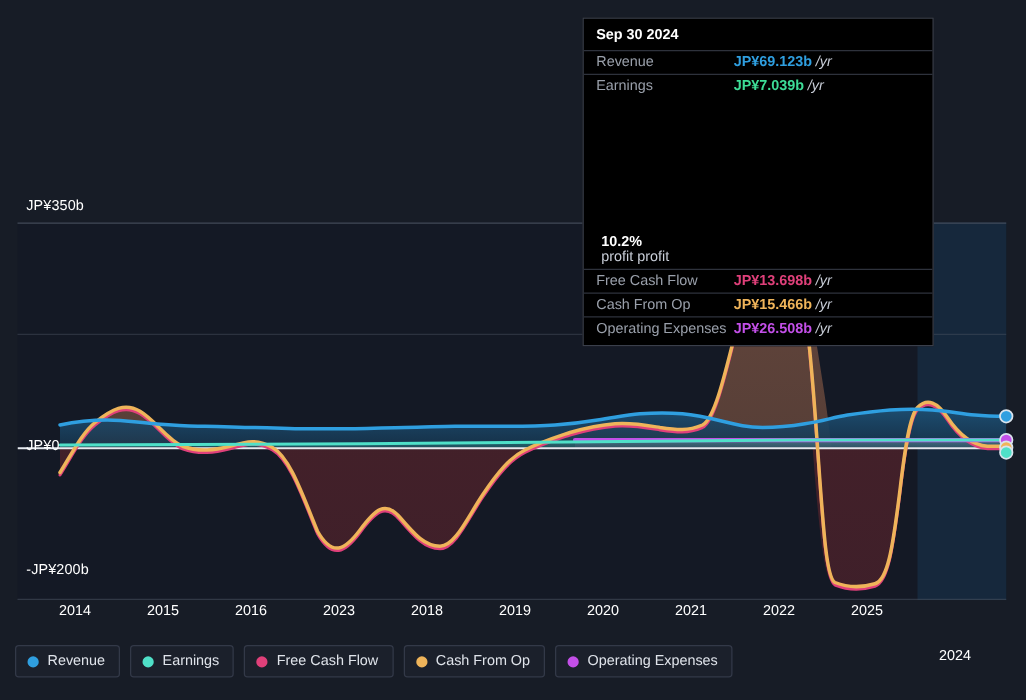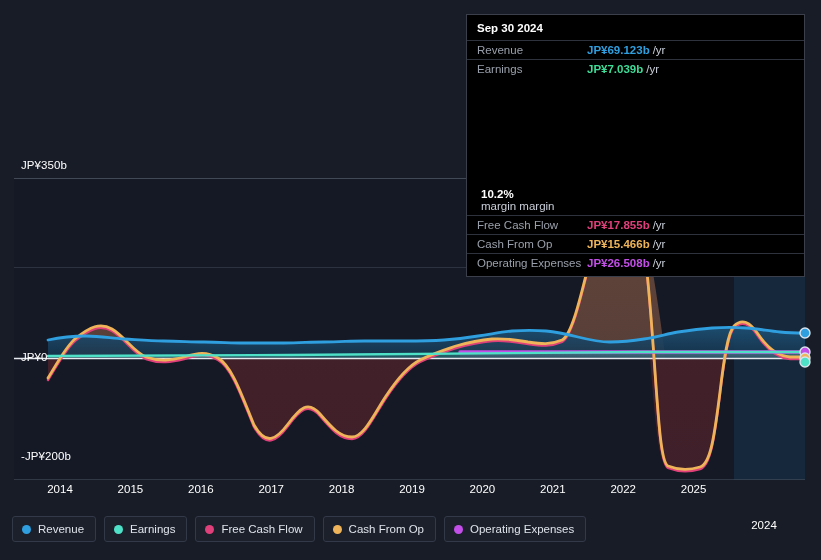--- a/index.html
+++ b/index.html
@@ -54,21 +54,21 @@
     font-size: 11.5px;
     color: #ffffff;
     transform: translateX(-50%);
     white-space: nowrap;
   }
 
   
   #tooltip {
     position: absolute;
     left: 466px; top: 14px;
-    width: 339px;
+    width: 281px;
     background: #000000;
     border: 1px solid #3a3f4b;
     padding: 7px 0 4px 0;
     font-size: 11.5px;
     z-index: 10;
   }
   #tooltip .tt-date {
     font-size: 11.5px;
     font-weight: bold;
     color: #ffffff;
@@ -90,20 +90,21 @@
   #tooltip .tt-val {
     font-weight: bold;
     font-size: 11.5px;
     white-space: nowrap;
   }
   #tooltip .tt-unit {
     color: #c9ced8;
     font-weight: normal;
     font-size: 11.5px;
     margin-left: 3px;
+    font-style: italic;
   }
   #tooltip .tt-row.sub { border-top: none; padding-top: 0; flex-direction: column; }
   #tooltip .tt-row.sub .tt-label { width: 110px; flex: 0 0 110px; }
   #tooltip .tt-margin-val { color: #ffffff; font-weight: bold; }
   #tooltip .tt-margin-lbl { color: #c9ced8; margin-left: 4px; }
 
   
   #legend {
     position: absolute;
     left: 12px; top: 516px;
@@ -372,21 +373,21 @@
   </svg>
 
   <div class="ylabel" id="ylab-top">JP¥350b</div>
   <div class="ylabel" id="ylab-zero">JP¥0</div>
   <div class="ylabel" id="ylab-bottom">-JP¥200b</div>
 
   <div id="xaxis">
       <div class="xtick" style="left: 48px;">2014</div>
       <div class="xtick" style="left: 118.4px;">2015</div>
       <div class="xtick" style="left: 188.8px;">2016</div>
-      <div class="xtick" style="left: 259.2px;">2017</div>
+      <div class="xtick" style="left: 259.2px;">2023</div>
       <div class="xtick" style="left: 329.6px;">2018</div>
       <div class="xtick" style="left: 400px;">2019</div>
       <div class="xtick" style="left: 470.4px;">2020</div>
       <div class="xtick" style="left: 540.8px;">2021</div>
       <div class="xtick" style="left: 611.2px;">2022</div>
       <div class="xtick" style="left: 681.6px;">2025</div>
       <div class="xtick" style="left: 752px; margin-top: 36px;">2024</div>
     </div>
 
   <div id="tooltip">
@@ -400,26 +401,26 @@
 
     <div class="tt-row">
       <span class="tt-label">Earnings</span>
       <span class="tt-val" style="color:#3ddc97">JP¥7.039b</span>
       <span class="tt-unit">/yr</span>
     </div>
 
     <div class="tt-row sub">
       <span class="tt-label"></span>
       <span class="tt-margin-val">10.2%</span>
-      <span class="tt-margin-lbl">margin margin</span>
+      <span class="tt-margin-lbl">profit profit</span>
     </div>
 
     <div class="tt-row">
       <span class="tt-label">Free Cash Flow</span>
-      <span class="tt-val" style="color:#e0407a">JP¥17.855b</span>
+      <span class="tt-val" style="color:#e0407a">JP¥13.698b</span>
       <span class="tt-unit">/yr</span>
     </div>
 
     <div class="tt-row">
       <span class="tt-label">Cash From Op</span>
       <span class="tt-val" style="color:#efb45a">JP¥15.466b</span>
       <span class="tt-unit">/yr</span>
     </div>
 
     <div class="tt-row">

